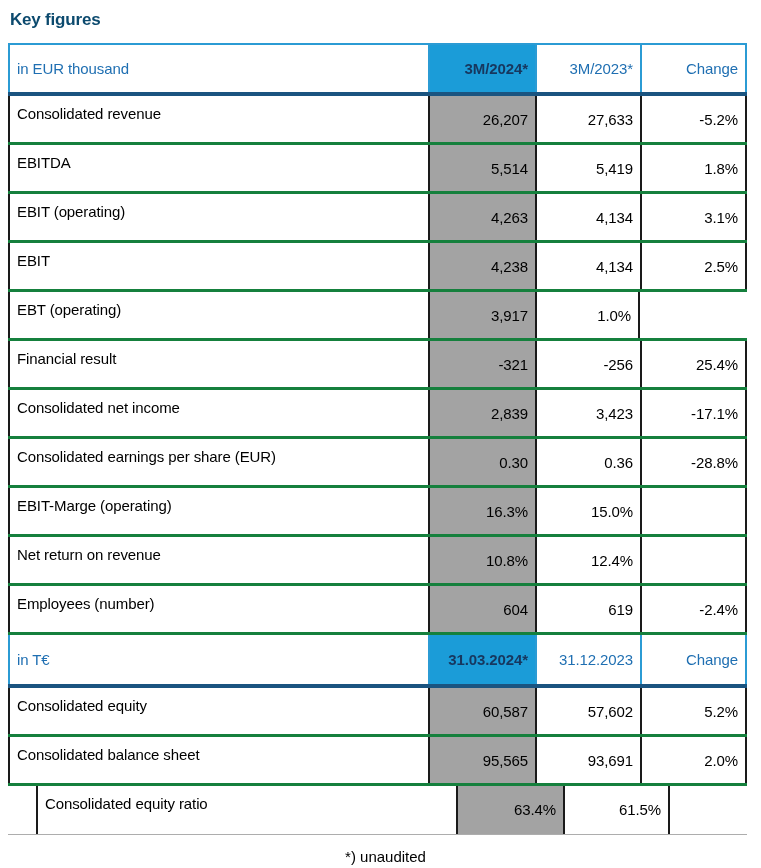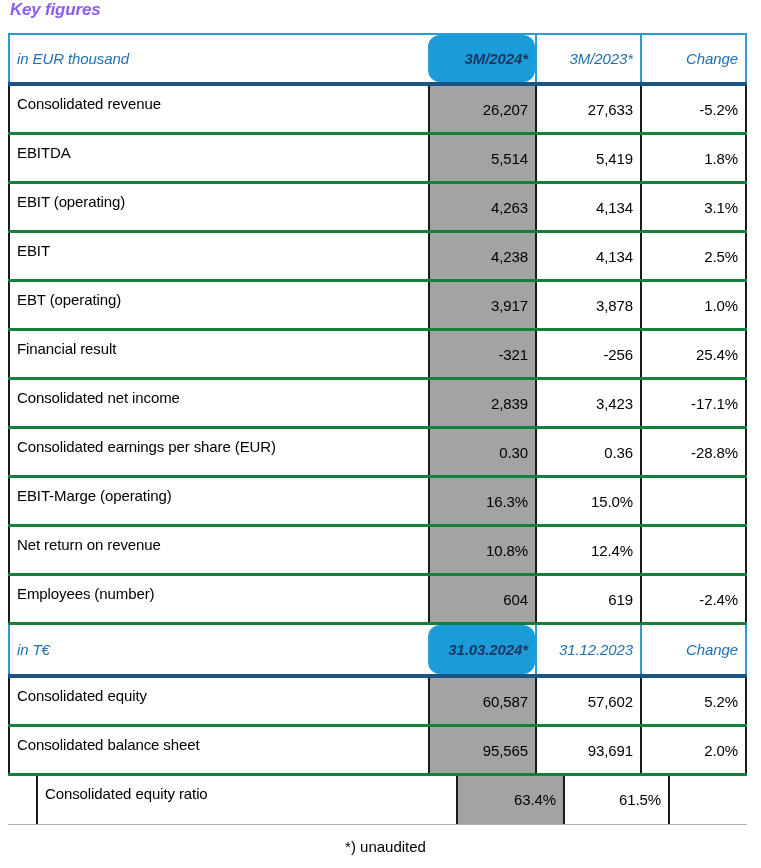--- a/index.html
+++ b/index.html
@@ -8,26 +8,25 @@
     background: #ffffff;
   }
   body {
     width: 761px;
     height: 868px;
     font-family: "Liberation Sans", sans-serif;
     color: #000000;
     overflow: hidden;
   }
   .page-title {
-    margin: 0 0 0 10px;
+    margin: 10px 0 0 10px;
     font-size: 17px;
     font-weight: bold;
-    color: #8b5cf6;
+    color: #0c4a6e;
     letter-spacing: -0.2px;
-    font-style: italic;
   }
   .kf-table {
     margin: 13px 0 0 8px;
     width: 739px;
   }
   .row {
     display: grid;
     grid-template-columns: 420px 107px 105px 107px;
     box-sizing: border-box;
   }
@@ -39,38 +38,36 @@
     border-top: 2px solid #2B9BD4;
     border-bottom: 4px solid #1A5480;
   }
   .header-row.second { border-top: none; }
   .hcell {
     display: flex;
     align-items: center;
     font-size: 15px;
     color: #1F6FB2;
     letter-spacing: -0.1px;
-    font-style: italic;
   }
   .hcell.hlabel {
     padding-left: 7px;
     justify-content: flex-start;
     border-left: 2px solid #2B9BD4;
   }
   .hcell.hnum {
     justify-content: flex-end;
     padding-right: 7px;
     border-left: 2px solid #2B9BD4;
   }
   .hcell.hlast { border-right: 2px solid #2B9BD4; }
   .hcell.highlight {
     background: #1B9CD8;
     color: #17375E;
     font-weight: bold;
-    border-radius: 12px;
   }
 
   
   .data-row {
     height: 49px;
     border-bottom: 3px solid #15803d;
   }
   .dcell {
     font-size: 15px;
     color: #000000;
@@ -131,21 +128,20 @@
   </div>
   <div class="row data-row">
     <div class="dcell dlabel">EBIT</div>
     <div class="dcell dnum shade">4,238</div>
     <div class="dcell dnum">4,134</div>
     <div class="dcell dnum dlast">2.5%</div>
   </div>
   <div class="row data-row">
     <div class="dcell dlabel">EBT (operating)</div>
     <div class="dcell dnum shade">3,917</div>
-    <div class="dcell dnum">3,878</div>
     <div class="dcell dnum dlast">1.0%</div>
   </div>
   <div class="row data-row">
     <div class="dcell dlabel">Financial result</div>
     <div class="dcell dnum shade">-321</div>
     <div class="dcell dnum">-256</div>
     <div class="dcell dnum dlast">25.4%</div>
   </div>
   <div class="row data-row">
     <div class="dcell dlabel">Consolidated net income</div>

